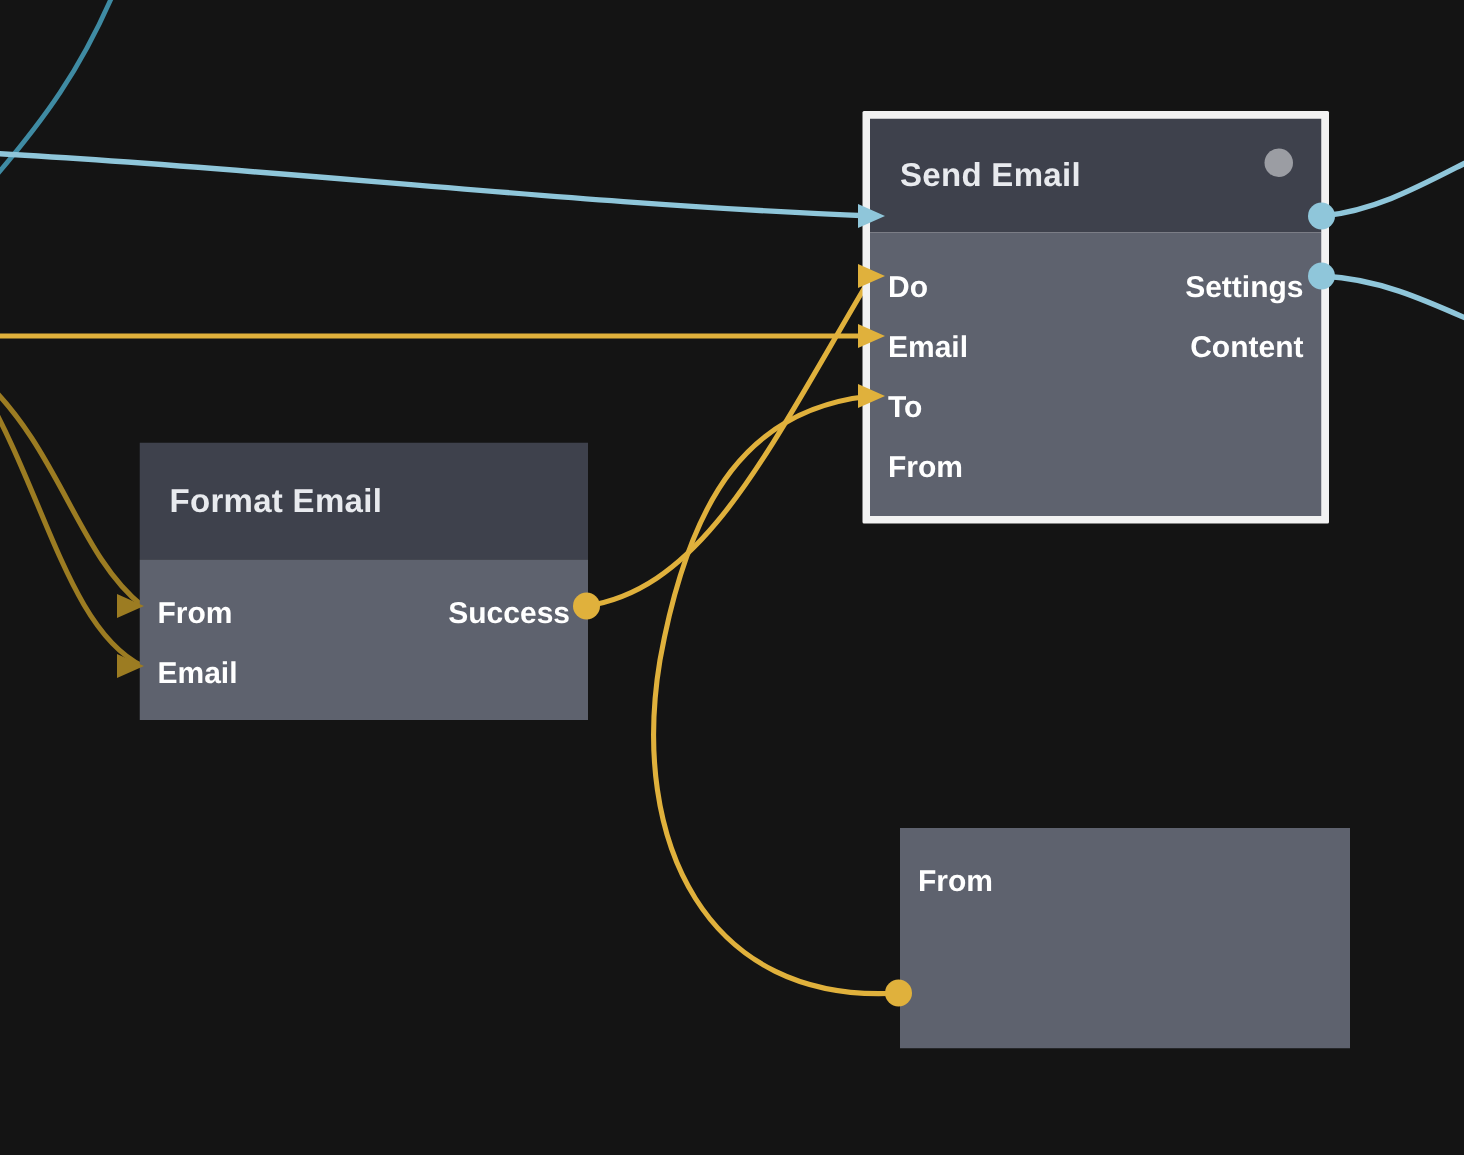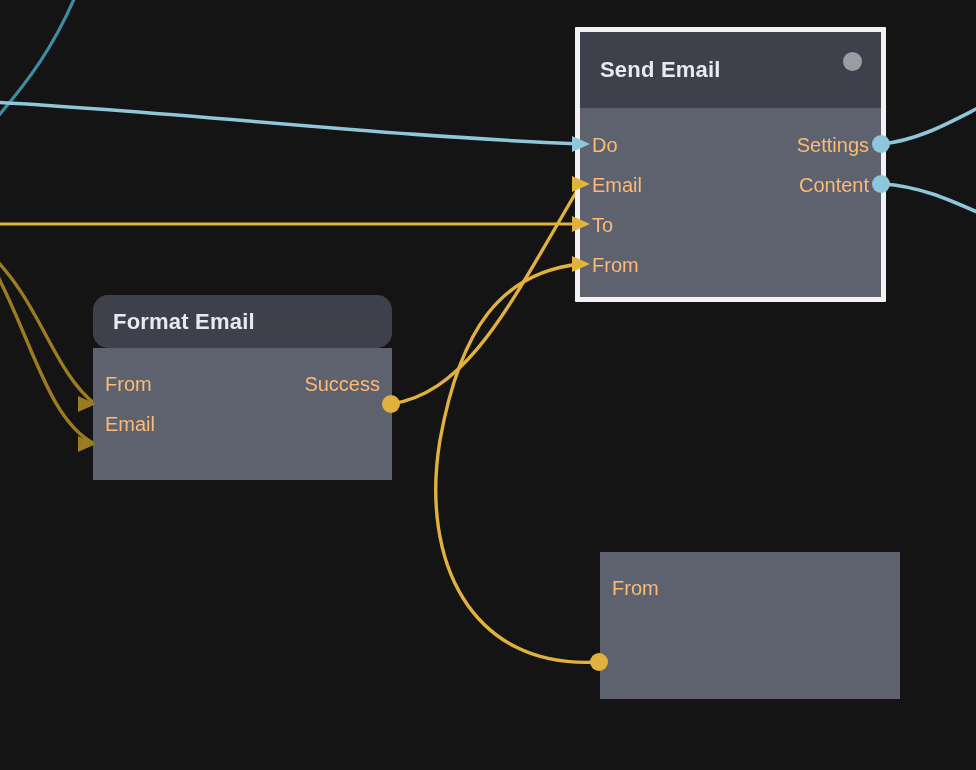--- a/index.html
+++ b/index.html
@@ -23,20 +23,21 @@
     pointer-events: none;
   }
   .node {
     position: absolute;
     box-sizing: border-box;
     border-radius: 1px;
   }
   .node.selected {
     padding: 5px;
     background: #f2f2f2;
+    margin-top: 47px;
   }
   .node-inner {
     width: 100%;
     height: 100%;
     display: flex;
     flex-direction: column;
     overflow: hidden;
   }
   .node-header {
     background: #3e414c;
@@ -62,24 +63,25 @@
     flex: 1 1 auto;
     position: relative;
   }
   .pin-row {
     position: absolute;
     display: flex;
     align-items: center;
     height: 0;
   }
   .pin-label {
-    color: #fdba74;
+    color: #ffffff;
     font-size: 20px;
     white-space: nowrap;
     line-height: 1;
+    font-weight: bold;
   }
   .pin-in  { left: 0; }
   .pin-out { right: 0; }
   .pin-in .pin-label  { margin-left: 12px; }
   .pin-out .pin-label { margin-right: 12px; }
 
   
   #pin-layer {
     position: absolute;
     left: 0; top: 0;
@@ -136,21 +138,21 @@
         </div>
         <div class="pin-row pin-out" style="top:77px;">
           <span class="pin-label">Content</span>
         </div>
       </div>
     </div>
   </div>
 
   <div class="node" style="left:93px; top:295px; width:299px; height:185px;">
     <div class="node-inner">
-      <div class="node-header" style="height:53px;border-radius:15px;">
+      <div class="node-header" style="height:78px;">
         <span class="node-title" style="margin-left:20px;">Format Email</span>
       </div>
       <div class="node-body">
         <div class="pin-row pin-in" style="top:36px;">
           <span class="pin-label">From</span>
         </div>
         <div class="pin-row pin-in" style="top:76px;">
           <span class="pin-label">Email</span>
         </div>
         <div class="pin-row pin-out" style="top:36px;">

